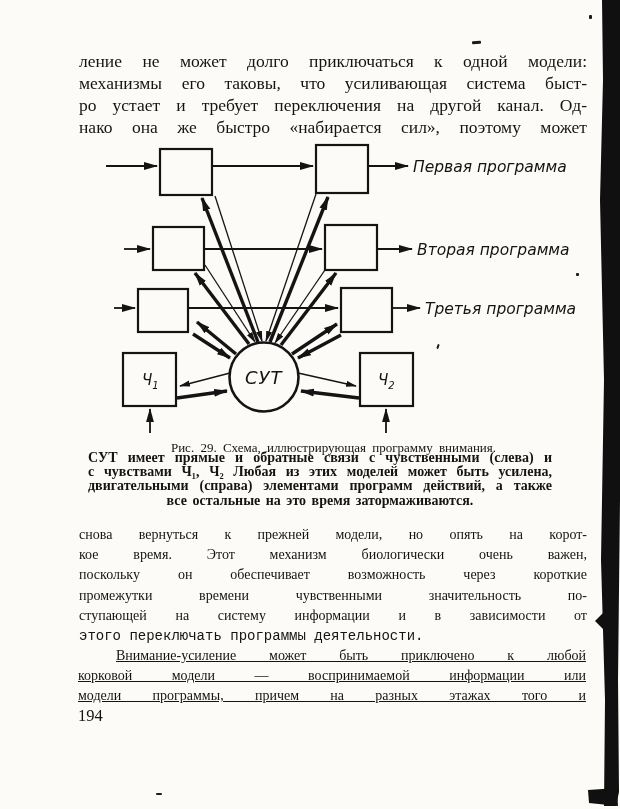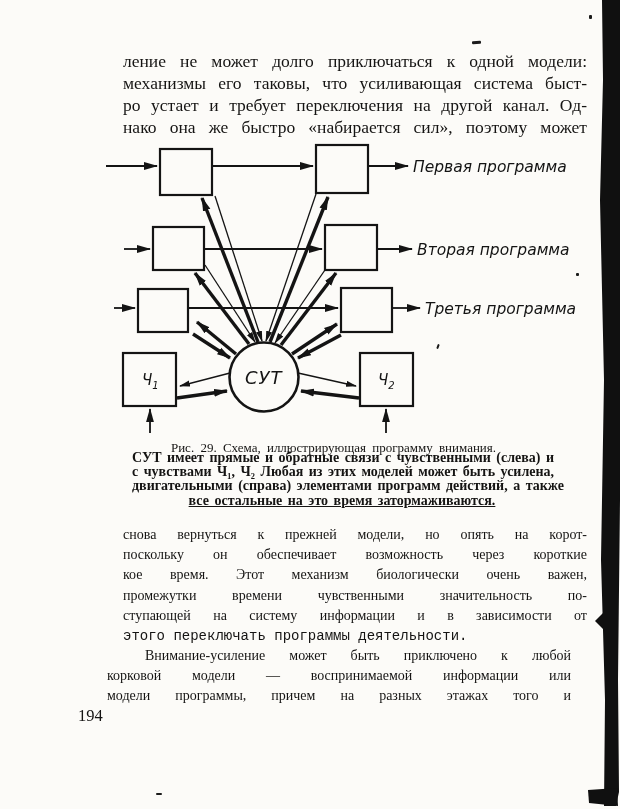--- a/index.html
+++ b/index.html
@@ -7,27 +7,27 @@
     position:relative;
     width:620px;height:809px;
     background:#fcfbf8;
     overflow:hidden;
     font-family:"Liberation Serif", serif;
     color:#151413;
   }
   .overlay-svg{position:absolute;left:0;top:0;z-index:1;}
   .textblock{position:absolute;z-index:2;}
   .para{font-size:14px;}
-  .tline{text-align:justify;text-align-last:justify;white-space:nowrap;margin-left:44px;}
+  .tline{text-align:justify;text-align-last:justify;white-space:nowrap;}
   .tline.last-left{text-align-last:left;font-family:Liberation Mono, monospace;}
-  .tline.last-center{text-align-last:center;text-decoration:underline;}
+  .tline.last-center{text-align-last:center;}
   .tline.indent{padding-left:38px;}
   .p1{left:79px;top:50px;width:508px;line-height:22px;font-size:17.5px;}
   .p2{left:79px;top:525px;width:508px;line-height:20.2px;}
-  .p3{left:63px;top:646px;width:508px;line-height:20.2px;}
+  .p3{left:78px;top:646px;width:508px;line-height:20.2px;text-decoration:underline;}
   .cap-title{
     left:80px;top:439px;width:507px;
     text-align:center;font-size:13px;line-height:18px;
     word-spacing:3px;
   }
   .cap-text{
     left:88px;top:451px;width:464px;
     font-size:14px;line-height:14.2px;font-weight:bold;
     word-spacing:2px;
   }
@@ -141,22 +141,22 @@
 
   <div class="textblock cap-text">
       <div class="tline">СУТ имеет прямые и обратные связи с чувственными (слева) и</div>
       <div class="tline">с чувствами Ч₁, Ч₂ Любая из этих моделей может быть усилена,</div>
       <div class="tline">двигательными (справа) элементами  программ действий, а также</div>
       <div class="tline last-center">все остальные на это время затормаживаются.</div>
     </div>
 
   <div class="textblock para p2">
       <div class="tline">снова вернуться к прежней модели, но опять на корот-</div>
+      <div class="tline">кое время. Этот механизм биологически очень важен,</div>
       <div class="tline">поскольку он обеспечивает возможность через короткие</div>
-      <div class="tline">кое время. Этот механизм биологически очень важен,</div>
       <div class="tline">промежутки времени чувственными значительность по-</div>
       <div class="tline">ступающей на систему информации и в зависимости от</div>
       <div class="tline last-left">этого переключать программы деятельности.</div>
     </div>
 
   <div class="textblock para p3">
       <div class="tline indent">Внимание-усиление может быть приключено к любой</div>
       <div class="tline">корковой модели — воспринимаемой информации или</div>
       <div class="tline">модели программы, причем на разных этажах того и</div>
     </div>

